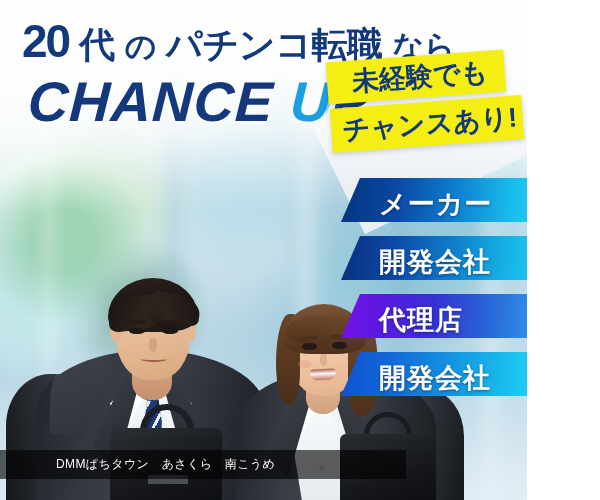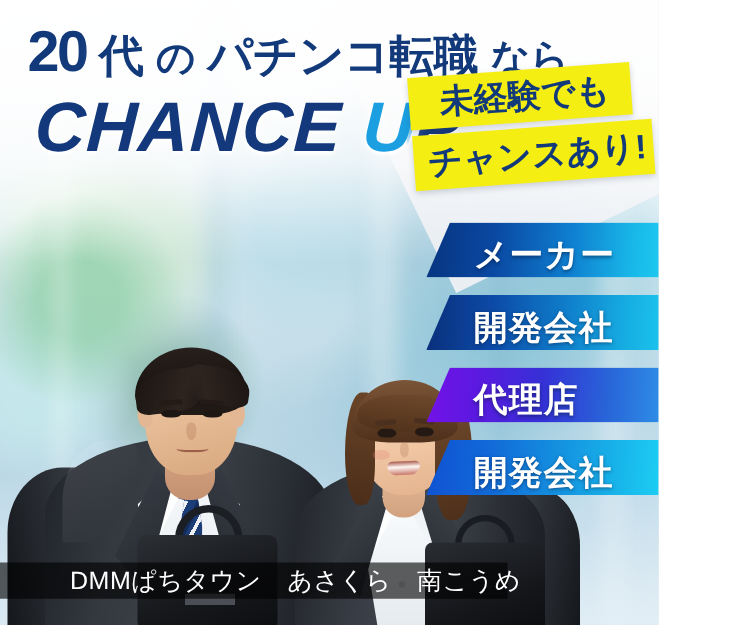--- a/index.html
+++ b/index.html
@@ -352,21 +352,21 @@
 
   
   .credit-bar {
     position:absolute; left:0; top:450px;
     width:406px; height:29px;
     background:rgba(0,0,0,0.62);
     display:flex; align-items:center;
   }
   .credit-text {
     color:#ffffff;
-    font-size:20px;
+    font-size:12px;
     padding-left:56px;
     white-space:nowrap;
     letter-spacing:0.4px;
   }
 </style>
 </head>
 <body>
 
 <div id="banner">
 

